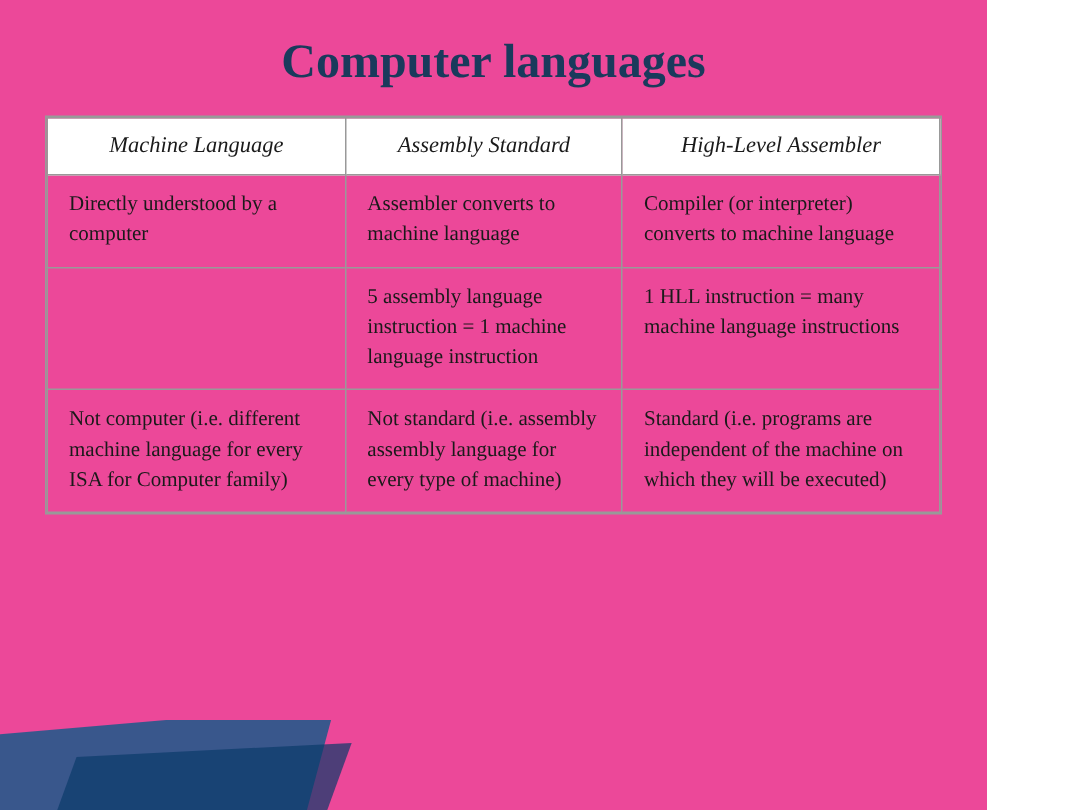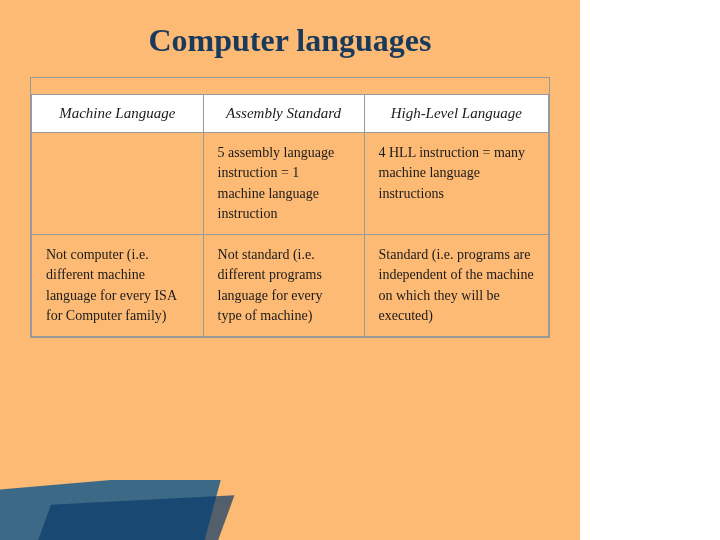--- a/index.html
+++ b/index.html
@@ -7,44 +7,43 @@
     body {
       width: 720px;
       height: 540px;
       background: #ffffff;
       font-family: Georgia, 'Times New Roman', serif;
       overflow: hidden;
       position: relative;
     }
 
     .page-wrapper {
-      width: 580px;
+      width: 658px;
       height: 540px;
-      background: #fdba74;
+      background: #ec4899;
       position: relative;
     }
 
     .title {
       text-align: center;
       padding: 22px 0 18px 0;
       font-size: 32px;
       font-weight: bold;
       color: #1a3a5c;
       font-family: Georgia, serif;
     }
 
     .table-container {
       margin: 0 30px;
       border: 1.5px solid #999;
     }
 
     table {
       width: 100%;
       border-collapse: collapse;
-      margin-top: 16px;
     }
 
     thead tr th {
       font-style: italic;
       font-weight: normal;
       font-size: 15px;
       color: #1a1a1a;
       padding: 10px 14px;
       border: 1.5px solid #999;
       background: #ffffff;
@@ -97,32 +96,37 @@
 <div class="page-wrapper">
 
   <h1 class="title">Computer languages</h1>
 
   <div class="table-container">
     <table>
       <thead>
         <tr>
           <th>Machine Language</th>
           <th>Assembly Standard</th>
-          <th>High-Level Language</th>
+          <th>High-Level Assembler</th>
         </tr>
       </thead>
       <tbody>
         <tr>
+          <td>Directly understood by a computer</td>
+          <td>Assembler converts to machine language</td>
+          <td>Compiler (or interpreter) converts to machine language</td>
+        </tr>
+        <tr>
           <td></td>
           <td>5 assembly language instruction = 1 machine language instruction</td>
-          <td>4 HLL instruction = many machine language instructions</td>
+          <td>1 HLL instruction = many machine language instructions</td>
         </tr>
         <tr>
           <td>Not computer (i.e. different machine language for every ISA for Computer family)</td>
-          <td>Not standard (i.e. different programs language for every type of machine)</td>
+          <td>Not standard (i.e. assembly assembly language for every type of machine)</td>
           <td>Standard (i.e. programs are independent of the machine on which they will be executed)</td>
         </tr>
       </tbody>
     </table>
   </div>
 
   <div class="bottom-decoration">
     <div class="shape1"></div>
     <div class="shape2"></div>
   </div>

